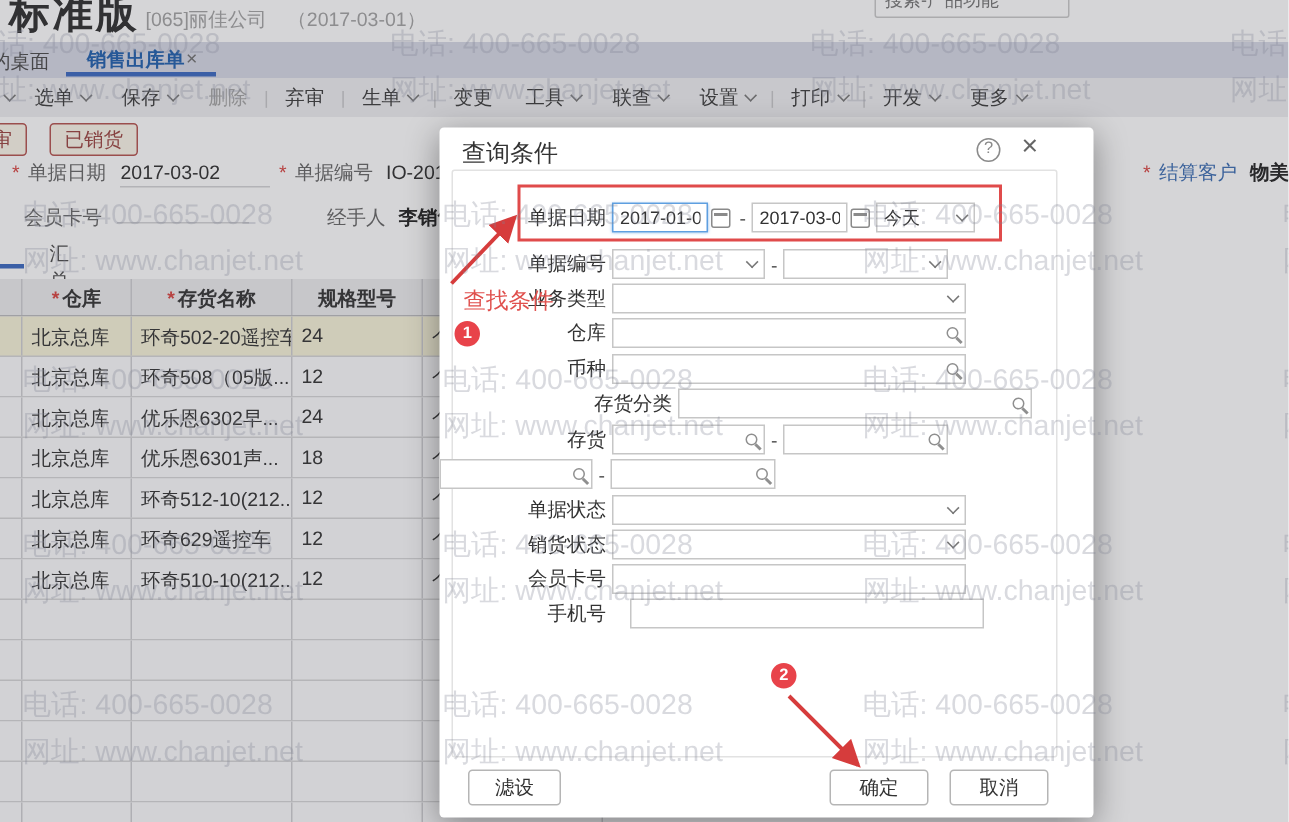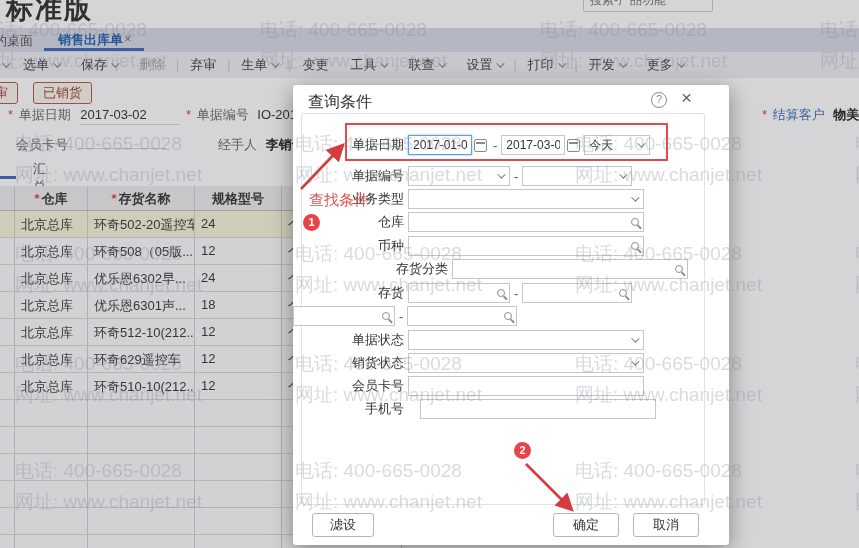--- a/index.html
+++ b/index.html
@@ -98,20 +98,24 @@
   .wmlayer { position:absolute; inset:0; z-index:90; pointer-events:none; }
   .wm { position:absolute; color:rgba(128,132,148,0.30); font-size:19px; white-space:nowrap; line-height:31px; }
 </style>
 </head>
 <body>
 
 <div class="screen">
 
   <div class="apphead">
     <div class="apptitle">标准版</div>
+    <div class="appmeta">
+      <span>[065]丽佳公司</span>
+      <span>（2017-03-01）</span>
+    </div>
     <input class="searchbox" placeholder="搜索-产品功能" style="">
   </div>
 
   <div class="tabbar">
     <span class="tab-home">的桌面</span>
     <span class="tab-active">销售出库单</span>
     <span class="tab-close">×</span>
     <div class="tab-underline"></div>
   </div>
 

